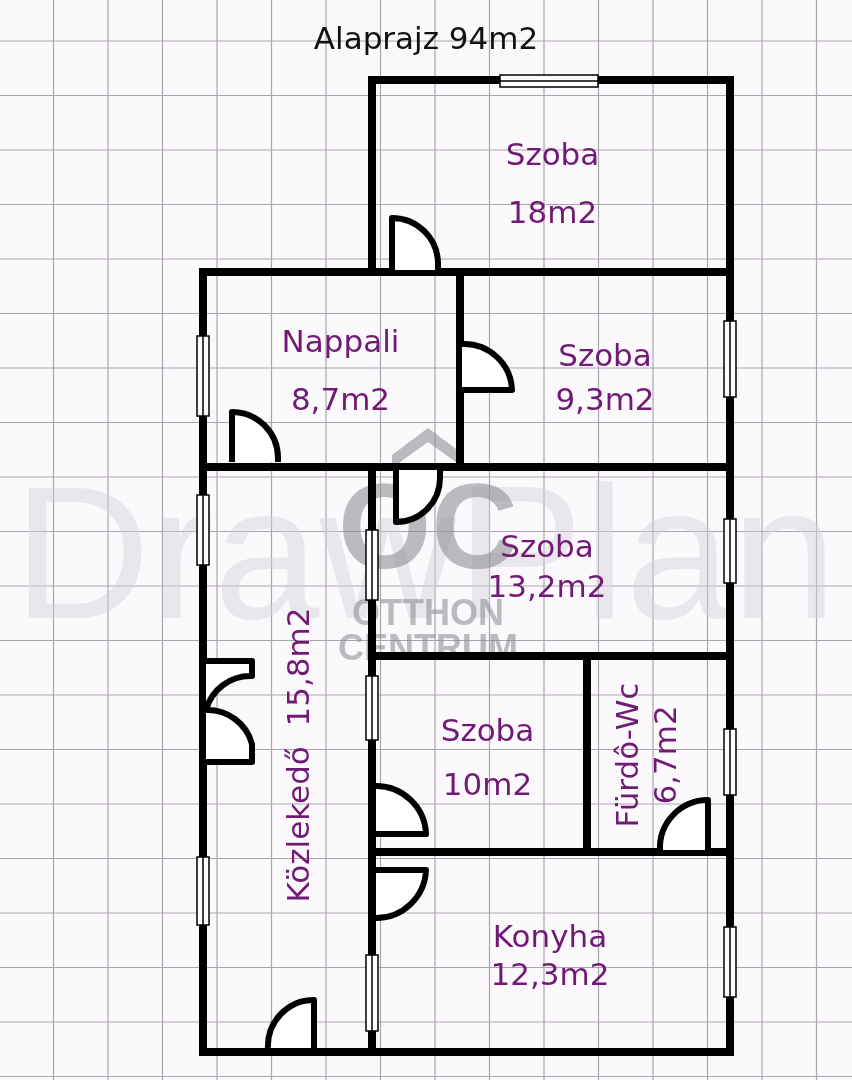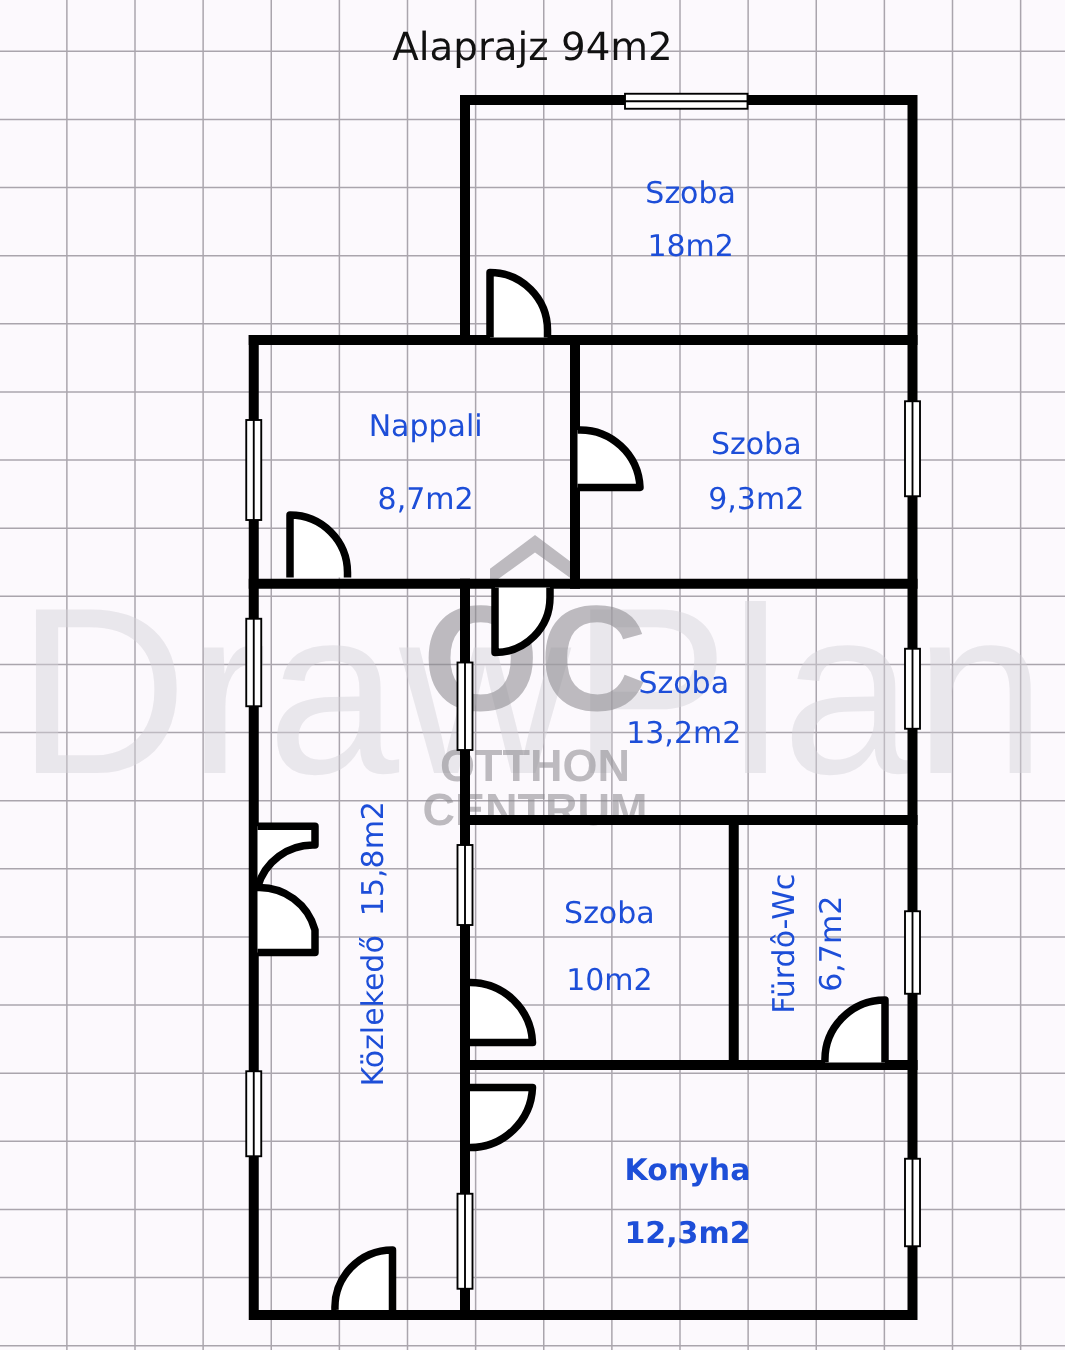--- a/index.html
+++ b/index.html
@@ -1,18 +1,18 @@
 <!DOCTYPE html>
 <html><head>
 <meta charset="utf-8">
 <style>
   html,body{margin:0;padding:0;}
   body{width:852px;height:1080px;overflow:hidden;background:#fcf9fd;font-family:"DejaVu Sans","Liberation Sans",sans-serif;position:relative;}
   #canvas{position:absolute;left:0;top:0;width:852px;height:1080px;}
-  .lbl{position:absolute;text-align:center;color:#1d4ed8;font-size:24px;line-height:38px;white-space:nowrap;}
+  .lbl{position:absolute;text-align:center;color:#701a75;font-size:31px;line-height:38px;white-space:nowrap;}
   .title{position:absolute;left:0;width:1088px;top:20px;text-align:center;font-size:31px;color:#111;}
 </style>
 </head>
 <body>
 
 <svg id="canvas" width="852" height="1080" viewBox="0 0 852 1080" xmlns="http://www.w3.org/2000/svg">
   <g id="grid" stroke="#8f8a93" stroke-width="1.2" opacity="0.75">
       <line x1="53.5" x2="53.5" y1="0" y2="1080"></line>
       <line x1="108" x2="108" y1="0" y2="1080"></line>
       <line x1="162.5" x2="162.5" y1="0" y2="1080"></line>
@@ -127,21 +127,21 @@
     <path d="M660 850 A48 48 0 0 1 708 800 L708 850"></path>
     <path d="M376 870 L426 870 A50 50 0 0 1 376 918"></path>
     <path d="M268 1048 A46 46 0 0 1 314 1000 L314 1048"></path>
   </g>
 </svg>
 
 <div class="title" style="left:-118px;">Alaprajz 94m2</div>
 
 <div class="lbl" style="left:470px;top:135px;width:165px;">
   <div>Szoba</div>
-  <div style="margin-top:5px;">18m2</div>
+  <div style="margin-top:20px;">18m2</div>
 </div>
 <div class="lbl" style="left:253px;top:322px;width:175px;">
   <div>Nappali</div>
   <div style="margin-top:20px;">8,7m2</div>
 </div>
 <div class="lbl" style="left:520px;top:336px;width:170px;">
   <div>Szoba</div>
   <div style="margin-top:6px;">9,3m2</div>
 </div>
 <div class="lbl" style="left:462px;top:527px;width:170px;">
@@ -156,16 +156,16 @@
 <div class="lbl" style="left:405px;top:711px;width:165px;">
   <div>Szoba</div>
   <div style="margin-top:16px;">10m2</div>
 </div>
 <div class="lbl" style="left:646px;top:755px;width:0;height:0;">
   <div style="position:absolute;left:0;top:0;transform:translate(-50%,-50%) rotate(-90deg);white-space:nowrap;line-height:38px;text-align:center;">
     <div>Fürdô-Wc</div>
     <div>6,7m2</div>
   </div>
 </div>
-<div class="lbl" style="left:470px;top:917px;width:160px;font-weight:bold;">
+<div class="lbl" style="left:470px;top:917px;width:160px;">
   <div>Konyha</div>
-  <div style="margin-top:12px;">12,3m2</div>
+  <div style="">12,3m2</div>
 </div>
 
 </body></html>

